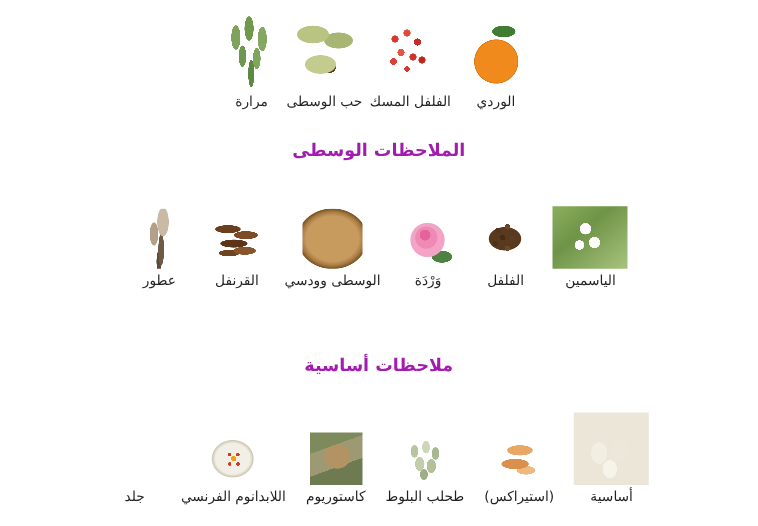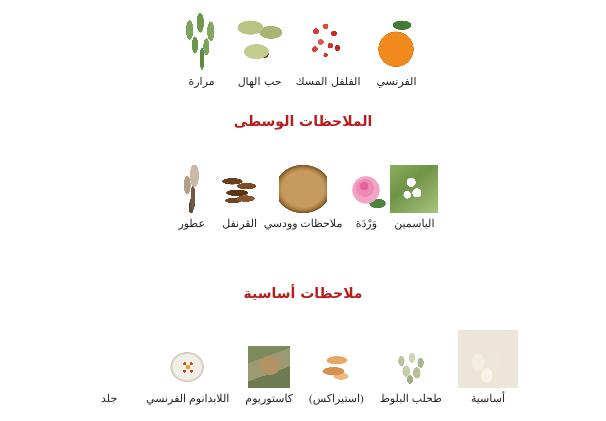--- a/index.html
+++ b/index.html
@@ -42,41 +42,41 @@
     white-space:nowrap;
     margin-top:3px;
     direction:rtl;
   }
   .section-heading{
     position:absolute;
     left:0;width:606px;
     text-align:center;
     font-size:14px;
     font-weight:bold;
-    color:#b91c1c;
+    color:#a21caf;
     direction:rtl;
   }
 
   
   #row-top{top:12px;}
   #row-top .row{gap:6px;}
   #row-top .thumb{width:60px;height:60px;}
   #row-top .note-item:nth-child(1) .thumb{width:44px;height:60px;}
 
   
   #row-middle{top:165px;}
-  #row-middle .row{font-family:Liberation Serif, serif;}
+  #row-middle .row{gap:14px;}
   #row-middle .thumb{width:48px;height:48px;}
   #row-middle .note-item:nth-child(8) .thumb{width:46px;height:76px;}
   #row-middle .note-item:nth-child(7) .thumb{width:64px;height:58px;}
   #row-middle .note-item:nth-child(6) .thumb{width:60px;height:50px;}
 
   
   #row-base{top:330px;}
-  #row-base .row{gap:16px;font-family:Liberation Serif, serif;}
+  #row-base .row{gap:16px;}
   #row-base .thumb{width:42px;height:42px;}
   #row-base .note-item:nth-child(6) .thumb{width:60px;height:58px;}
   #row-base .note-item:nth-child(5) .thumb{width:48px;height:42px;}
 
   
   .img-wormwood{background:
      radial-gradient(ellipse 6px 16px at 22% 30%, #7fa35a 0 60%, transparent 62%),
      radial-gradient(ellipse 6px 16px at 46% 18%, #6f9a4c 0 60%, transparent 62%),
      radial-gradient(ellipse 6px 16px at 70% 32%, #84a862 0 60%, transparent 62%),
      radial-gradient(ellipse 5px 14px at 34% 55%, #6d9750 0 60%, transparent 62%),
@@ -191,31 +191,31 @@
   <div class="note-section" id="row-top">
     <div class="row">
 
       <div class="note-item">
         <span class="thumb img-wormwood"></span>
         <span class="caption">مرارة</span>
       </div>
 
       <div class="note-item">
         <span class="thumb img-cardamom"></span>
-        <span class="caption">حب الهال</span>
+        <span class="caption">حب الوسطى</span>
       </div>
 
       <div class="note-item">
         <span class="thumb img-pinkpepper"></span>
         <span class="caption">الفلفل المسك</span>
       </div>
 
       <div class="note-item">
         <span class="thumb img-orange"></span>
-        <span class="caption">الفرنسي</span>
+        <span class="caption">الوردي</span>
       </div>
 
     </div>
   </div>
 
   <div class="section-heading" style="top:113px;">الملاحظات الوسطى</div>
 
   <div class="note-section" id="row-middle">
     <div class="row">
 
@@ -224,29 +224,33 @@
         <span class="caption">عطور</span>
       </div>
 
       <div class="note-item">
         <span class="thumb img-clove"></span>
         <span class="caption">القرنفل</span>
       </div>
 
       <div class="note-item">
         <span class="thumb img-wood"></span>
-        <span class="caption">ملاحظات وودسي</span>
+        <span class="caption">الوسطى وودسي</span>
       </div>
 
       <div class="note-item">
         <span class="thumb img-rose"></span>
         <span class="caption">وَرْدَة</span>
       </div>
 
 
+      <div class="note-item">
+        <span class="thumb img-blackpepper"></span>
+        <span class="caption">الفلفل</span>
+      </div>
 
       <div class="note-item">
         <span class="thumb img-jasmine"></span>
         <span class="caption">الياسمين</span>
       </div>
 
     </div>
   </div>
 
   <div class="section-heading" style="top:285px;">ملاحظات أساسية</div>
@@ -263,30 +267,30 @@
         <span class="thumb img-labdanum"></span>
         <span class="caption">اللابدانوم الفرنسي</span>
       </div>
 
       <div class="note-item">
         <span class="thumb img-castoreum"></span>
         <span class="caption">كاستوريوم</span>
       </div>
 
       <div class="note-item">
+        <span class="thumb img-oakmoss"></span>
+        <span class="caption">طحلب البلوط</span>
+      </div>
+
+      <div class="note-item">
         <span class="thumb img-styrax"></span>
         <span class="caption">(استيراكس)</span>
       </div>
 
       <div class="note-item">
-        <span class="thumb img-oakmoss"></span>
-        <span class="caption">طحلب البلوط</span>
-      </div>
-
-      <div class="note-item">
         <span class="thumb img-musk"></span>
         <span class="caption">أساسية</span>
       </div>
 
     </div>
   </div>
 
 </div>
 
 </body></html>

